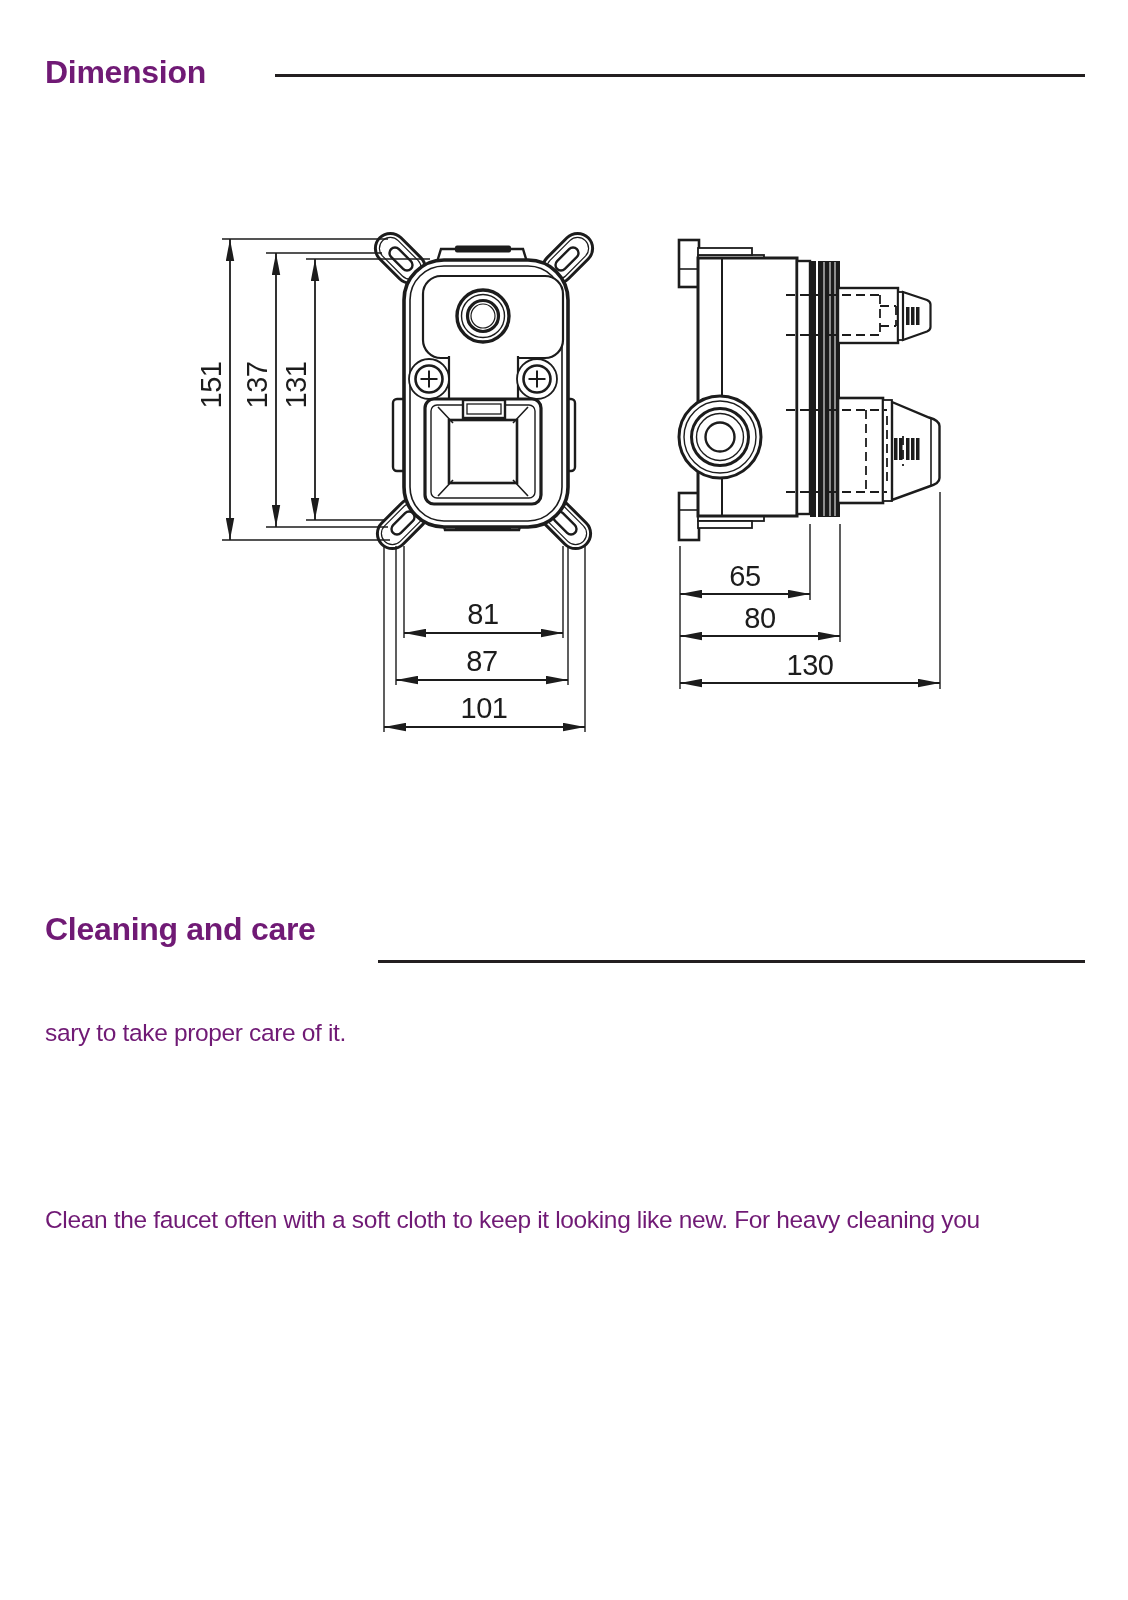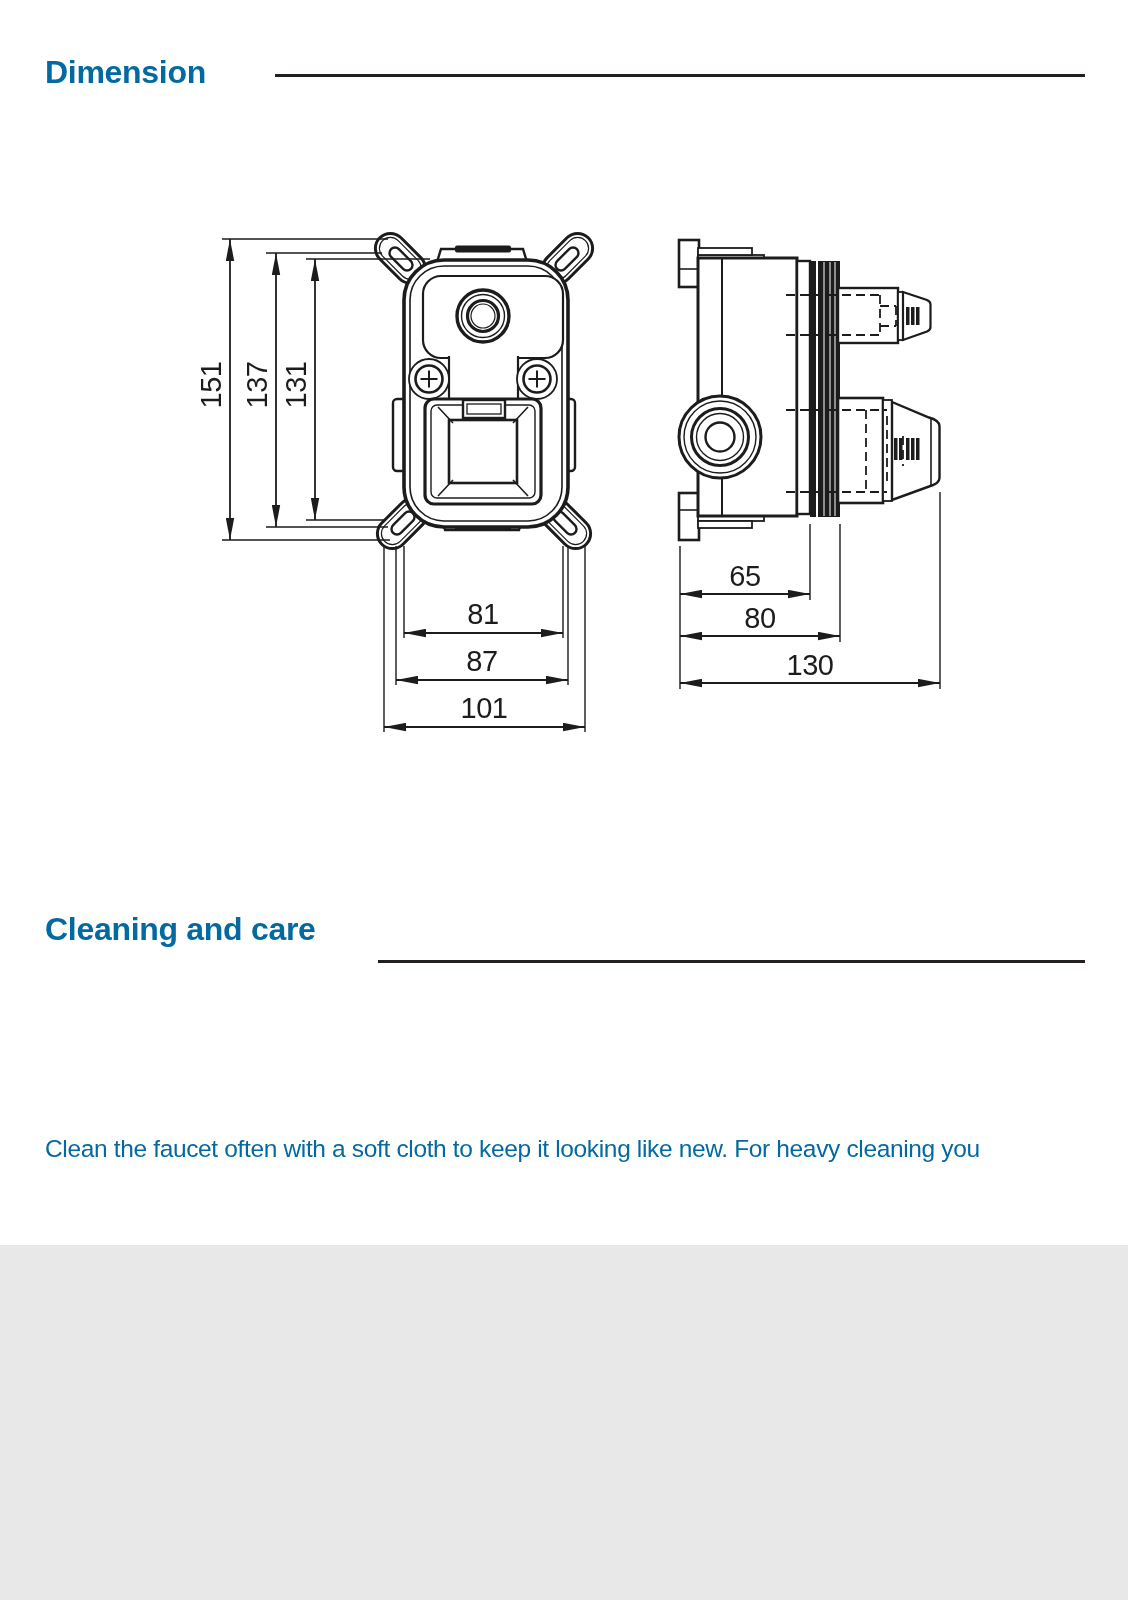--- a/index.html
+++ b/index.html
@@ -1,21 +1,21 @@
 <!DOCTYPE html>
 <html><head>
 <meta charset="utf-8">
 <style>
   html,body{margin:0;padding:0;background:#e8e8e8;}
   .page{
     position:relative;
-    width:1128px;height:1245px;
+    width:1128px;height:1600px;
     background:#ffffff;
     font-family:"Liberation Sans", sans-serif;
-    color:#0369a1;
+    color:#701a75;
     overflow:hidden;
   }
   .h1{
     position:absolute;left:45px;
     font-size:32px;font-weight:bold;line-height:1.25;
     letter-spacing:-0.3px;white-space:nowrap;
   }
   .rule{
     position:absolute;height:3px;background:#231f20;
   }
@@ -208,19 +208,20 @@
         <text class="dimtxt" x="760" y="628" text-anchor="middle">80</text>
         <text class="dimtxt" x="810" y="675" text-anchor="middle">130</text>
       </g>
     </g>
   </svg>
 
   <div class="h1" style="top:909px;">Cleaning and care</div>
   <div class="rule" style="left:378px;top:960px;width:707px;"></div>
 
   <div class="para" style="top:1017px;">
+    <div>sary to take proper care of it.</div>
   </div>
 
-  <div class="para" style="top:1133px;">
+  <div class="para" style="top:1204px;">
     <div>Clean the faucet often with a soft cloth to keep it looking like new. For heavy cleaning you</div>
   </div>
 
 </div>
 
 </body></html>

